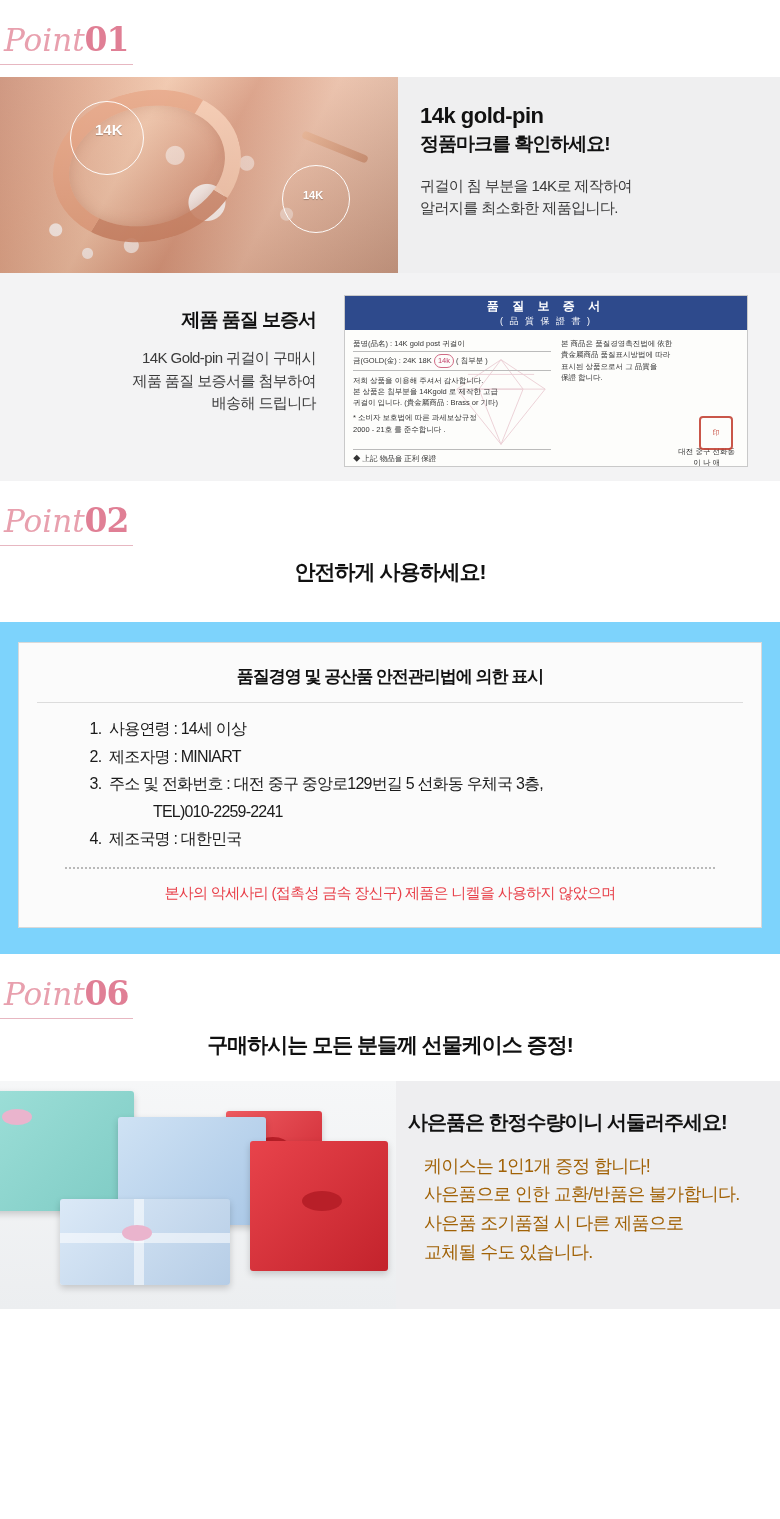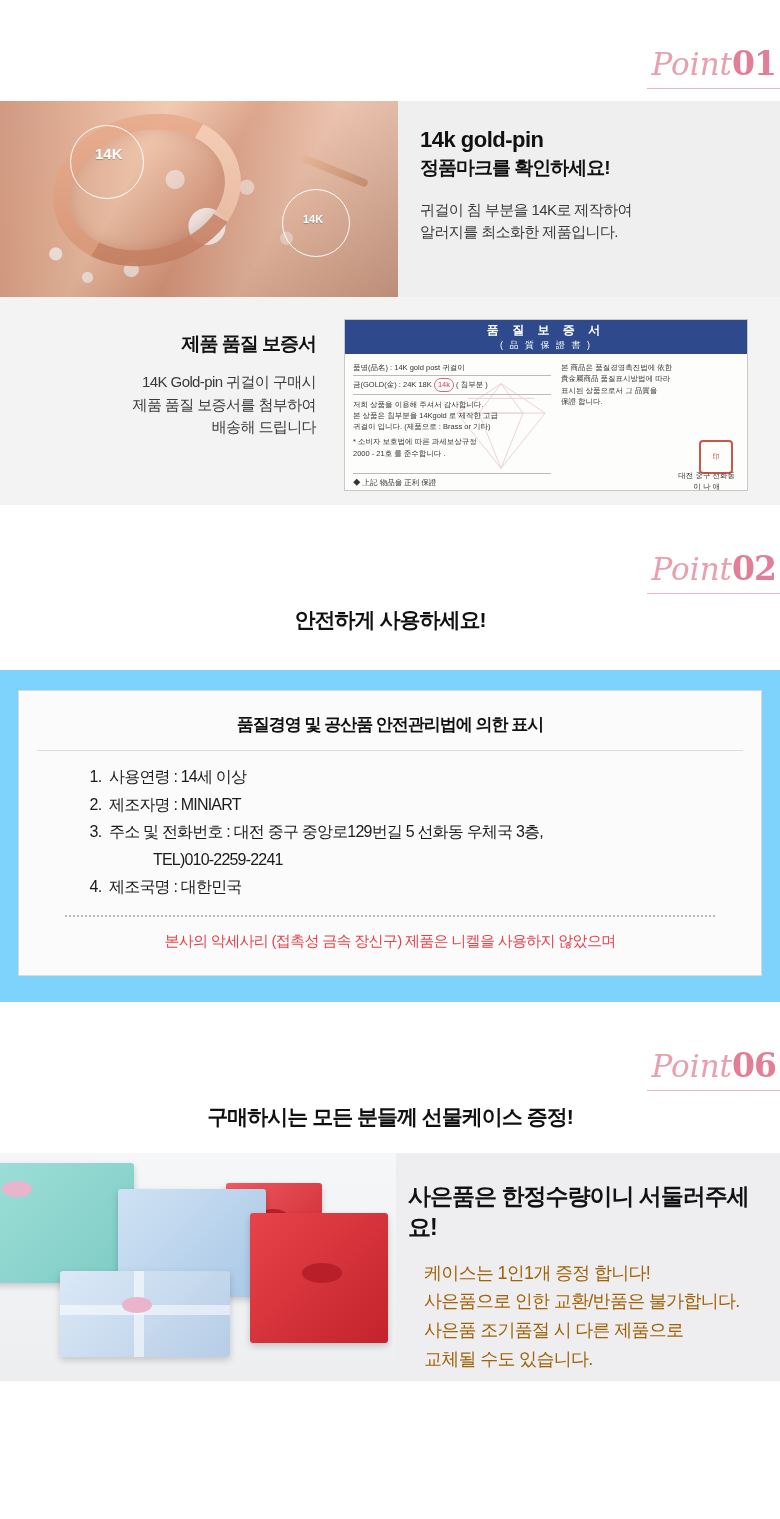--- a/index.html
+++ b/index.html
@@ -7,22 +7,22 @@
   body {
     width: 780px;
     background: #ffffff;
     font-family: "Liberation Sans", sans-serif;
     color: #222;
   }
   .page { width: 780px; position: relative; }
 
   
   .point-head {
-    text-align: right;
-    padding-top: 44px;
+    text-align: left;
+    padding-top: 20px;
     padding-bottom: 12px;
   }
   .point-head .pt {
     display: inline-block;
     position: relative;
     font-family: "DejaVu Serif", serif;
     font-style: italic;
     font-size: 31px;
     color: #e8a0ae;
     letter-spacing: 0px;
@@ -352,21 +352,21 @@
     border-radius: 2px;
   }
 
   .band4 .txt {
     position: absolute;
     left: 408px; top: 28px;
     width: 360px;
   }
   .band4 .txt h4 {
     margin: 0 0 16px 0;
-    font-size: 23px;
+    font-size: 20px;
     font-weight: bold;
     color: #111;
     letter-spacing: -1px;
   }
   .band4 .txt p {
     margin: 16px;
     font-size: 18px;
     line-height: 1.6;
     color: #a16207;
     letter-spacing: -0.7px;
@@ -443,21 +443,21 @@
           </div>
           <div class="cert-row">
             <span>금(GOLD(金) :</span>
             <span>24K  18K</span>
             <span class="hl">14k</span>
             <span>( 침부분 )</span>
           </div>
           <div class="cert-note">
             <div>저희 상품을 이용해 주셔서 감사합니다.</div>
             <div>본 상품은 침부분을 14Kgold 로 제작한 고급</div>
-            <div>귀걸이 입니다. (제품으로 : Brass or 기타)</div>
+            <div>귀걸이 입니다. (貴金屬商品 : Brass or 기타)</div>
           </div>
           <div class="cert-note">
             <div>* 소비자 보호법에 따른 과세보상규정</div>
             <div>2000 - 21호 를 준수합니다 .</div>
           </div>
         </div>
 
         <div class="cert-col-r">
           <div>본 商品은 품질경영촉진법에 依한</div>
           <div>貴金屬商品 품질표시방법에 따라</div>

